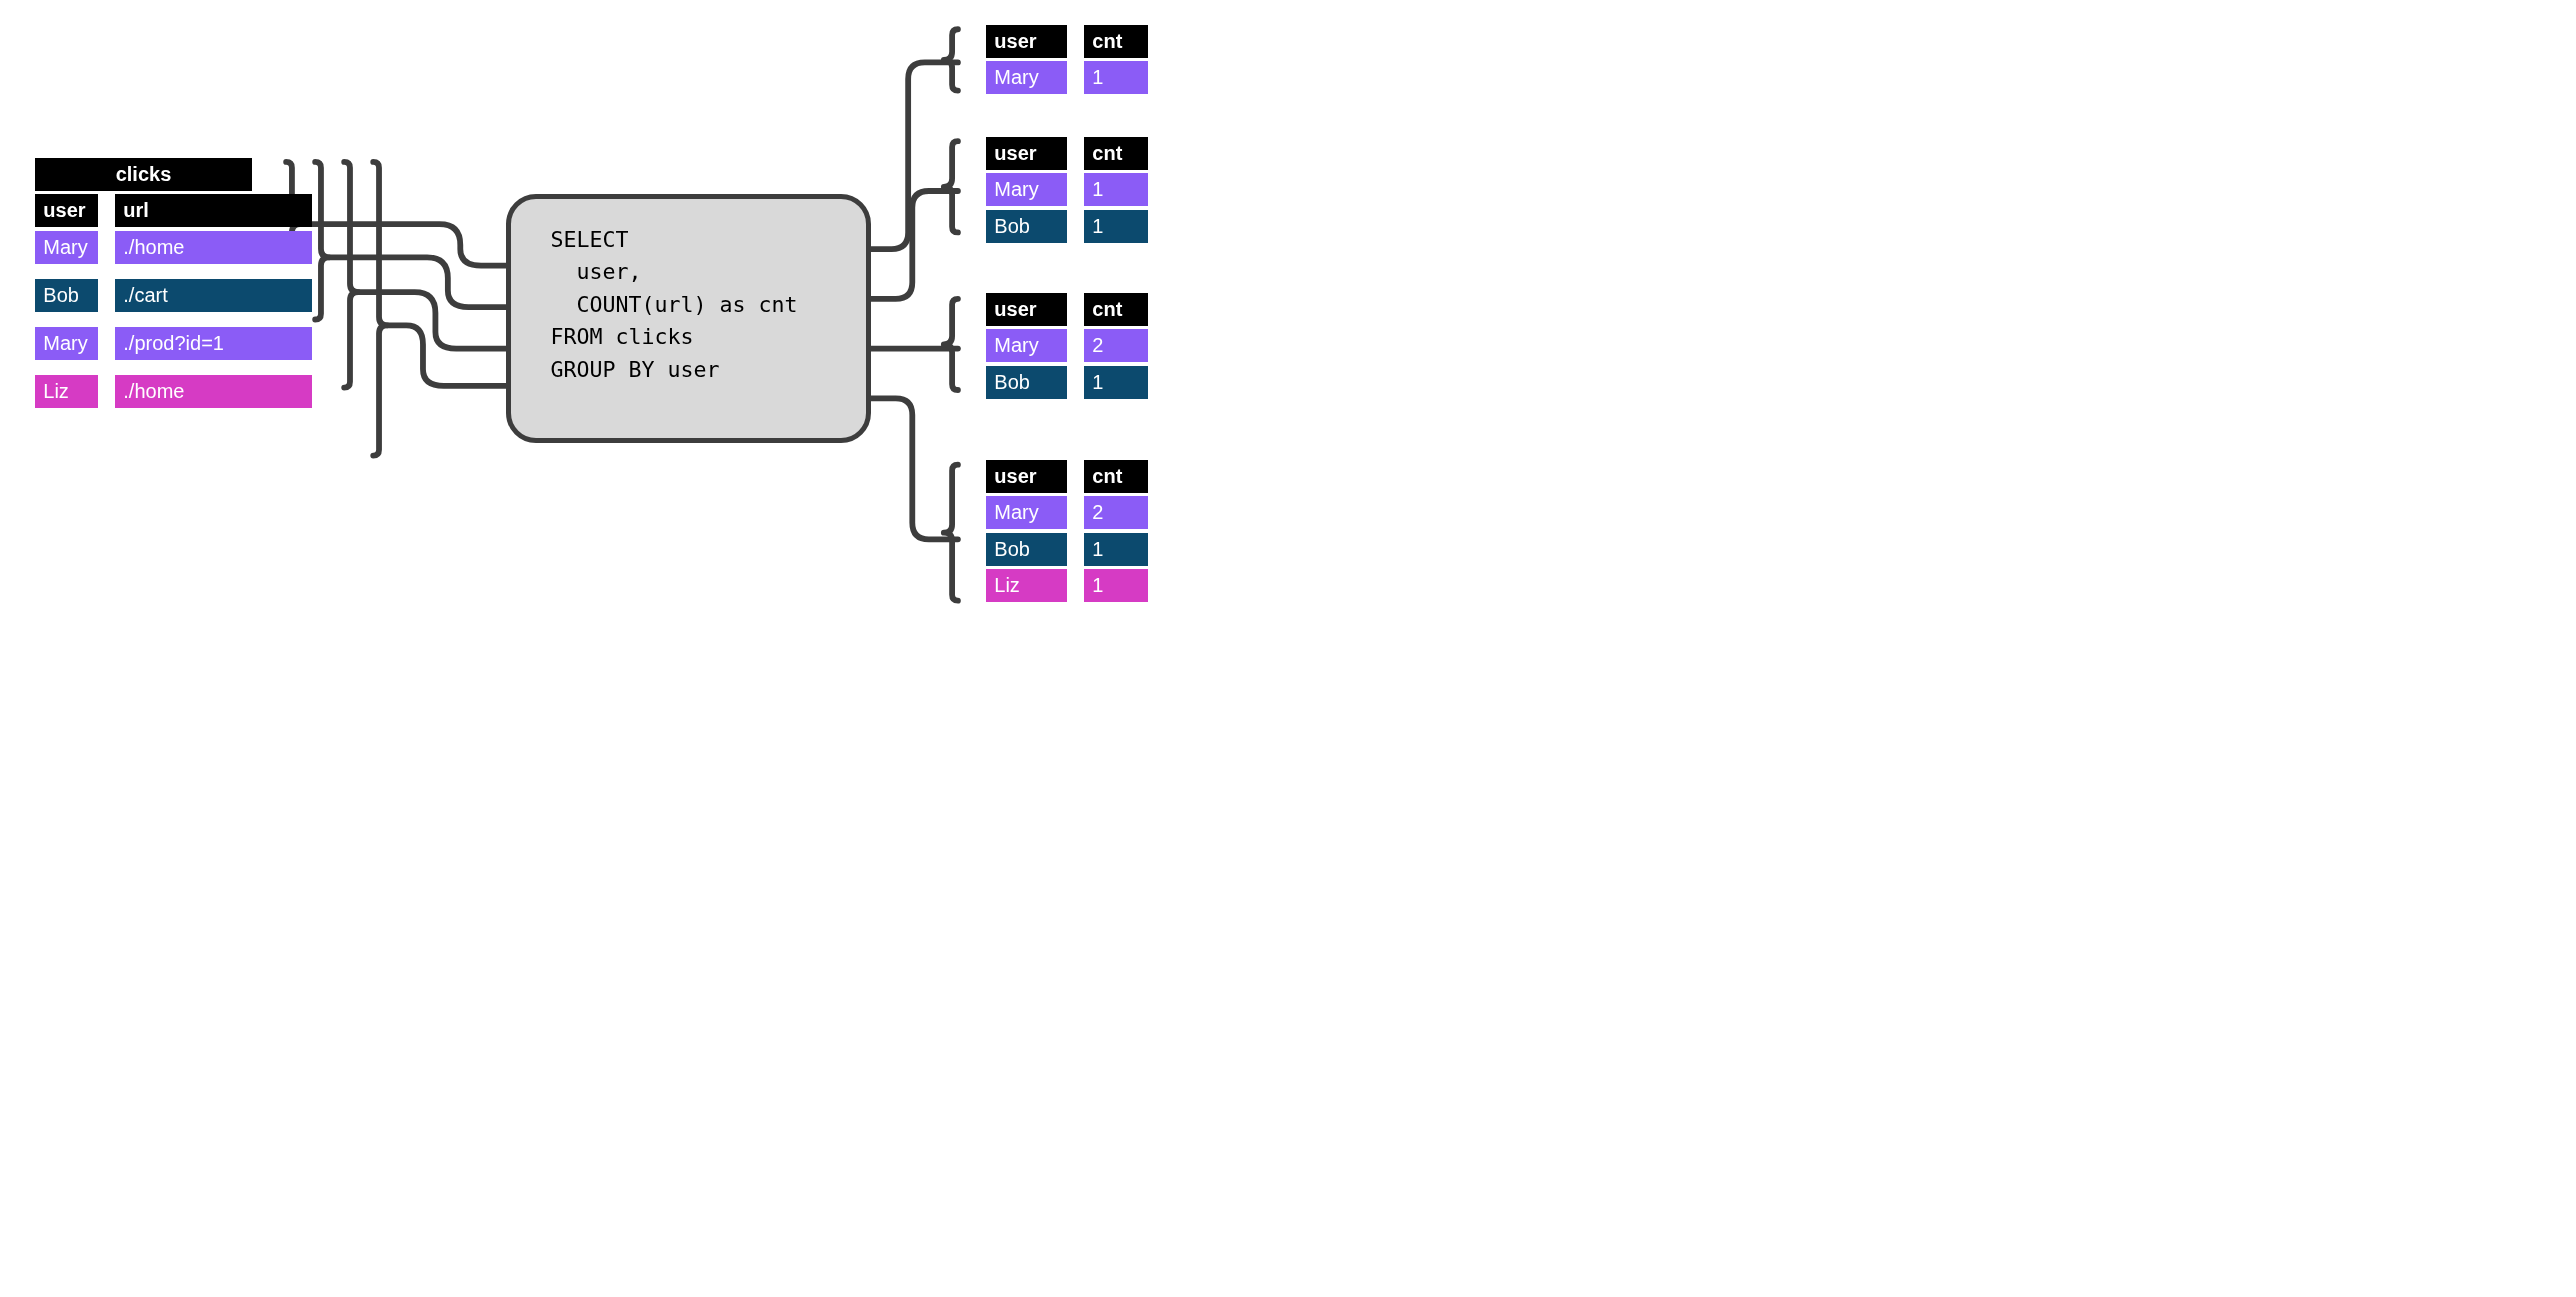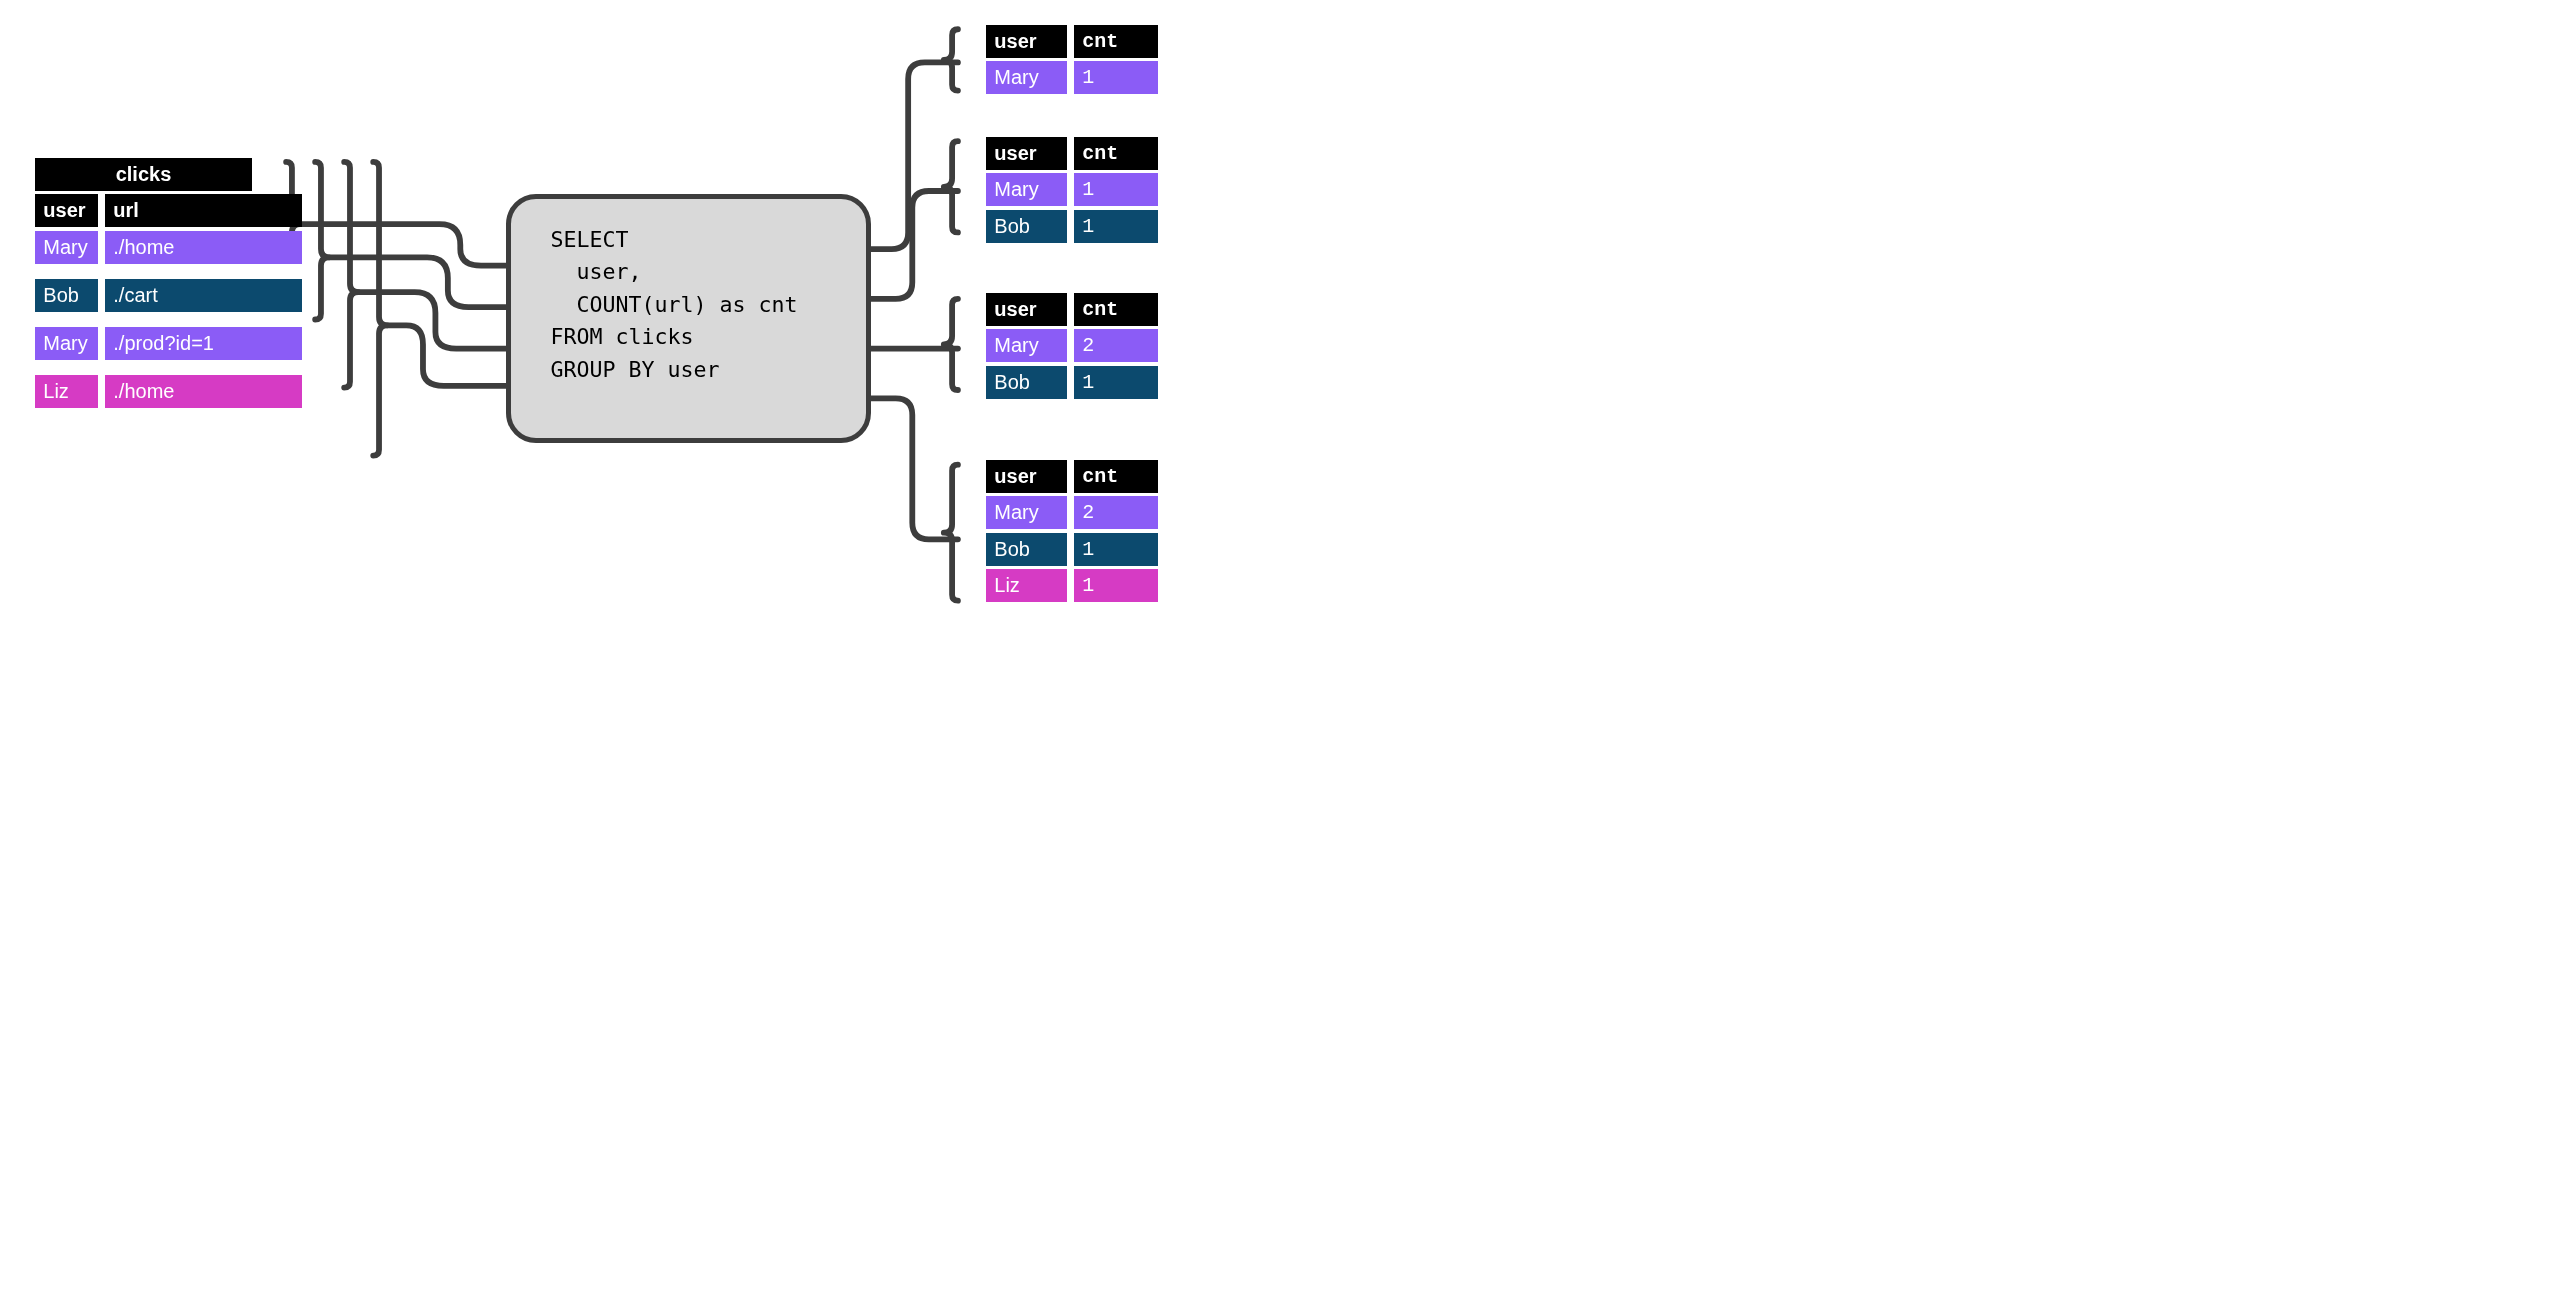--- a/index.html
+++ b/index.html
@@ -8,21 +8,21 @@
     font-family: -apple-system, BlinkMacSystemFont, "Segoe UI", Helvetica, Arial, sans-serif;
     width: 1288px;
     height: 649px;
     position: relative;
     overflow: hidden;
   }
   .canvas { position: absolute; top: 0; left: 0; width: 1288px; height: 649px; }
 
   
   .tbl { position: absolute; }
-  .tbl .row { display: flex; gap: 7px; margin-bottom: 3.3px; padding-left: 20px; }
+  .tbl .row { display: flex; gap: 17px; margin-bottom: 3.3px; padding-left: 20px; }
   .tbl .cell {
     height: 33px;
     display: flex; align-items: center;
     padding: 0 8.3px;
     font-size: 20px;
     font-weight: 400;
     color: #fff;
     white-space: nowrap;
   }
   .tbl .hdr { background: #000; font-weight: 700; }
@@ -34,21 +34,21 @@
   .pink   { background: #d63bc4; }
   .bold   { font-weight: 700; }
 
   
   .in-c1 { width: 63px; }
   .in-c2 { width: 197px; }
   .in-title { width: 217px; }
 
   
   .out-c1 { width: 81px; }
-  .out-c2 { width: 84px; font-family: Liberation Mono, monospace; }
+  .out-c2 { width: 64px; }
 
   
   .sql-box {
     position: absolute;
     left: 506px; top: 194px;
     width: 365px; height: 249px;
     background: #d9d9d9;
     border: 5px solid #3d3d3d;
     border-radius: 30px;
     padding: 25px 21.6px;

